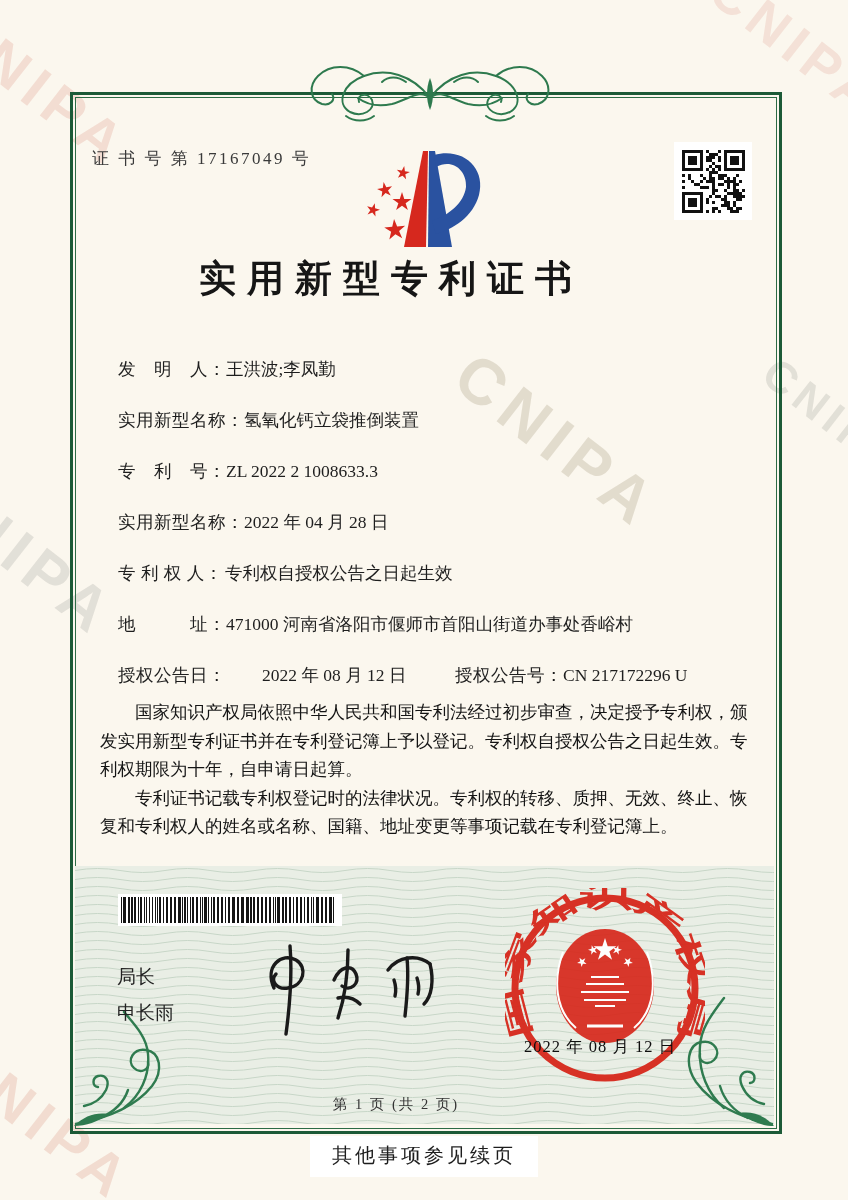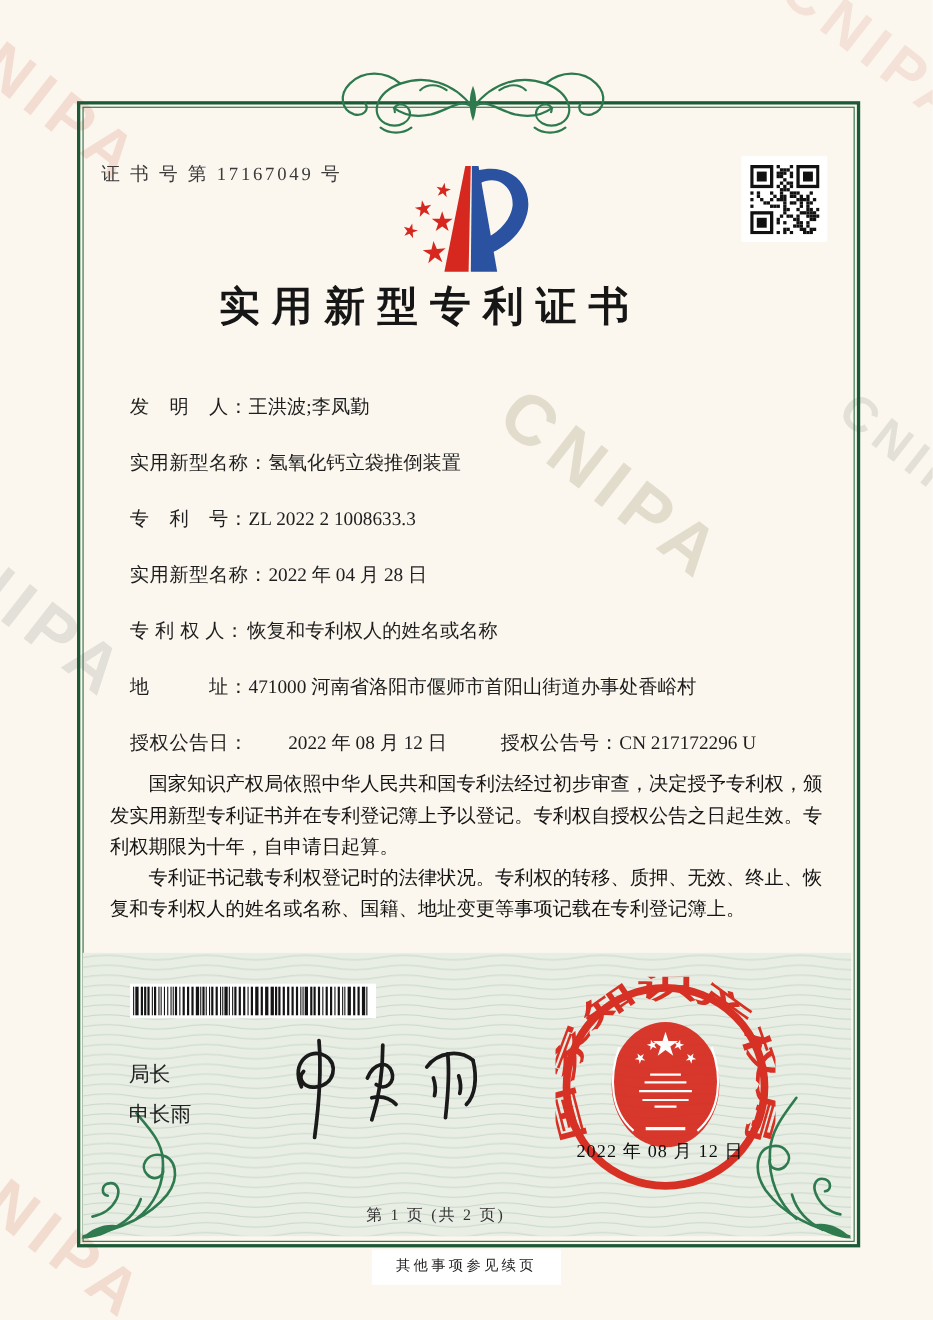--- a/index.html
+++ b/index.html
@@ -41,21 +41,21 @@
   
   .sig-title{left:117px;top:964px;font-family:"Liberation Sans","DejaVu Sans",sans-serif;font-size:19px;color:#222;}
   .sig-name{left:117px;top:1000px;font-family:"Liberation Sans","DejaVu Sans",sans-serif;font-size:19px;color:#222;}
   .sig-svg{left:246px;top:936px;width:220px;height:108px;}
   
   .seal{left:505px;top:888px;width:200px;height:200px;opacity:.95;}
   .seal-date{left:524px;top:1036px;font-size:16.5px;letter-spacing:1px;color:#0e0e0e;z-index:6;}
   
   .page-info{left:0;top:1095px;width:704px;text-align:center;font-size:14.5px;letter-spacing:2px;color:#333;margin-left:44px;}
   .cont-note{left:50%;top:1136px;transform:translateX(-50%);background:#ffffff;
-             padding:6px 22px 8px;font-size:13px;letter-spacing:3px;color:#1d1d1d;}
+             padding:6px 22px 8px;font-size:20px;letter-spacing:3px;color:#1d1d1d;}
   
   .orn-top{left:294px;top:58px;width:272px;height:76px;}
   .orn-bl{left:70px;top:1008px;width:126px;height:120px;}
   .orn-br{left:652px;top:992px;width:126px;height:136px;}
   svg{display:block;}
 </style>
 </head>
 <body>
 
 <div class="page">
@@ -266,21 +266,21 @@
     <div class="frow">
       <span class="flabel">专　利　号：</span>
       <span class="fvalue">ZL 2022 2 1008633.3</span>
     </div>
     <div class="frow">
       <span class="flabel">实用新型名称：</span>
       <span class="fvalue">2022 年 04 月 28 日</span>
     </div>
     <div class="frow">
       <span class="flabel">专 利 权 人：</span>
-      <span class="fvalue">恢复和专利权人的姓名或名称</span>
+      <span class="fvalue">专利权自授权公告之日起生效</span>
     </div>
     <div class="frow">
       <span class="flabel">地　　　址：</span>
       <span class="fvalue">471000 河南省洛阳市偃师市首阳山街道办事处香峪村</span>
     </div>
     <div class="frow">
       <span class="pair1">
         <span class="flabel">授权公告日：</span>
         <span>2022 年 08 月 12 日</span>
       </span>

